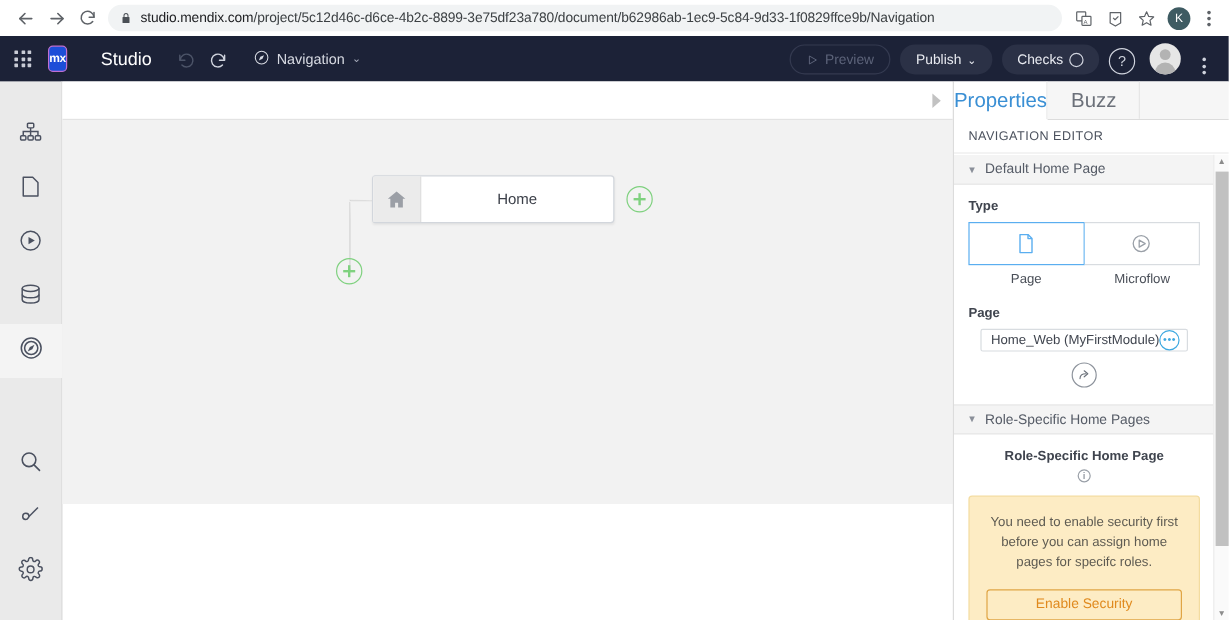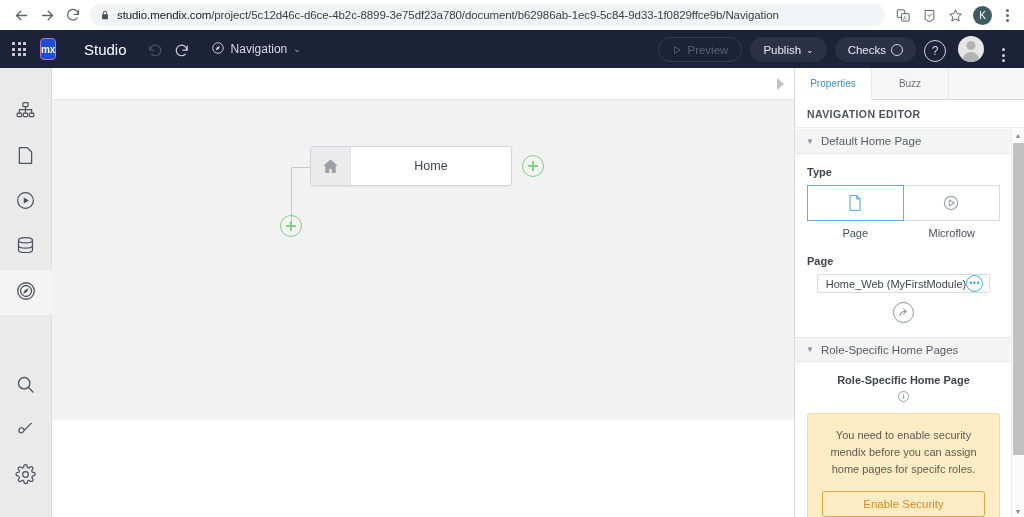--- a/index.html
+++ b/index.html
@@ -189,29 +189,29 @@
   
   .right-panel {
     position: absolute; top: 68px; left: 794px;
     width: 230px; height: 449px;
     background: #ffffff;
     border-left: 1px solid #dcdcdc;
   }
   .tabs { display: flex; height: 32px; border-bottom: 1px solid #dcdcdc; }
   .tab {
     flex: 0 0 77px; display: flex; align-items: center; justify-content: center;
-    font-size: 10px; color: #6b7079;
+    font-size: 17px; color: #6b7079;
     border-right: 1px solid #e6e6e6;
     background: #f6f6f6;
   }
   .tab.active { background: #ffffff; color: #3a8fd4; border-bottom: 1px solid #ffffff; margin-bottom: -1px; }
   .tab.filler { flex: 1 1 auto; border-right: none; background: #f6f6f6; }
   .panel-title {
     height: 28px; display: flex; align-items: center;
-    padding-left: 12px; font-size: 10.5px; font-weight: bold;
+    padding-left: 12px; font-size: 10.5px; font-weight: normal;
     color: #4c525e; letter-spacing: 0.4px;
     border-bottom: 1px solid #ececec;
   }
   .panel-scroll {
     position: absolute; top: 61px; left: 0; width: 217px; bottom: 0;
     overflow: hidden;
   }
   .section-head {
     height: 25px; background: #f4f4f4;
     border-bottom: 1px solid #e6e6e6;
@@ -563,21 +563,21 @@
         <span class="chev">▼</span>
         <span>Role-Specific Home Pages</span>
       </div>
 
       <div class="section-body">
         <div class="rs-label">
           <span>Role-Specific Home Page</span>
           <span class="info-ico">i</span>
         </div>
         <div class="warn-box">
-          <div class="warn-text">You need to enable security mendix before you can assign home pages for specifc roles.</div>
+          <div class="warn-text">You need to enable security first before you can assign home pages for specifc roles.</div>
           <button class="warn-btn">Enable Security</button>
         </div>
       </div>
 
     </div>
 
     <div class="scrollbar">
       <div class="sb-arrow">▲</div>
       <div class="sb-track">
         <div class="sb-thumb"></div>

